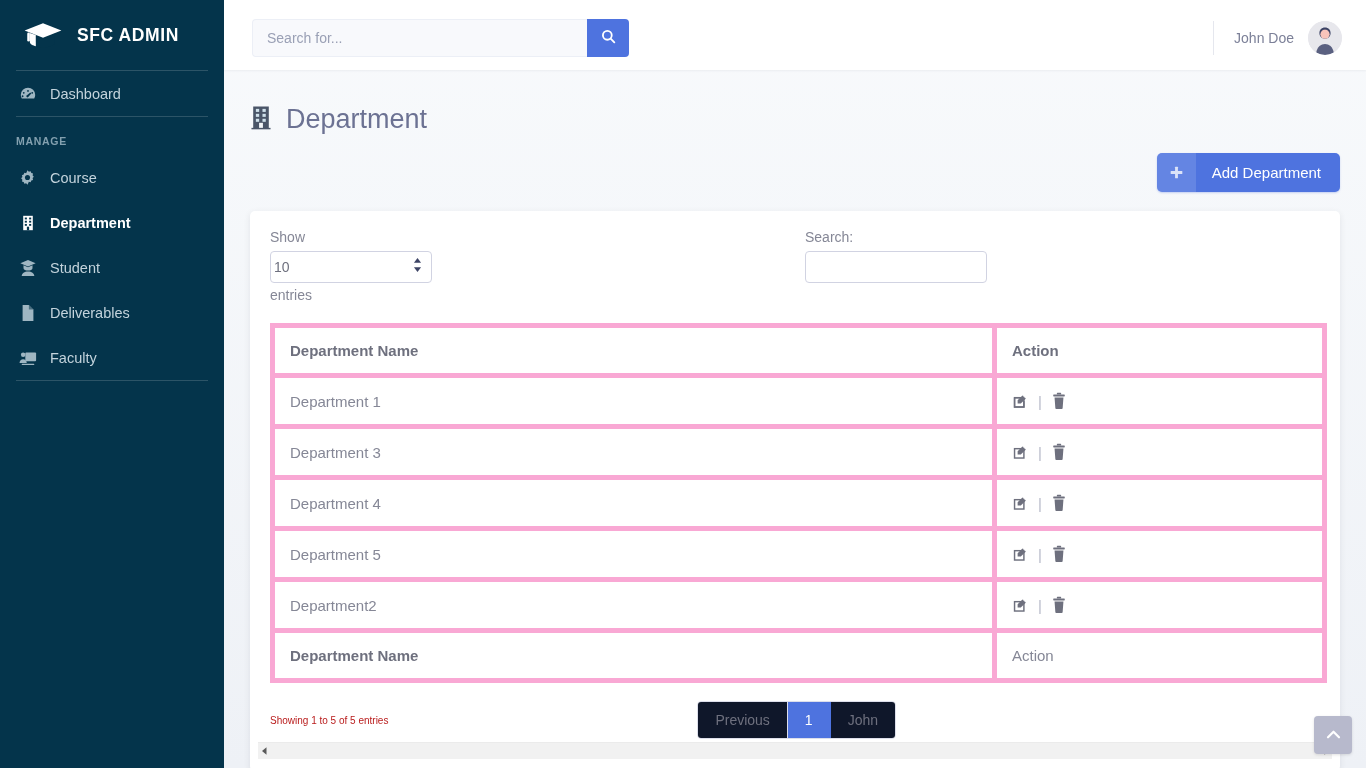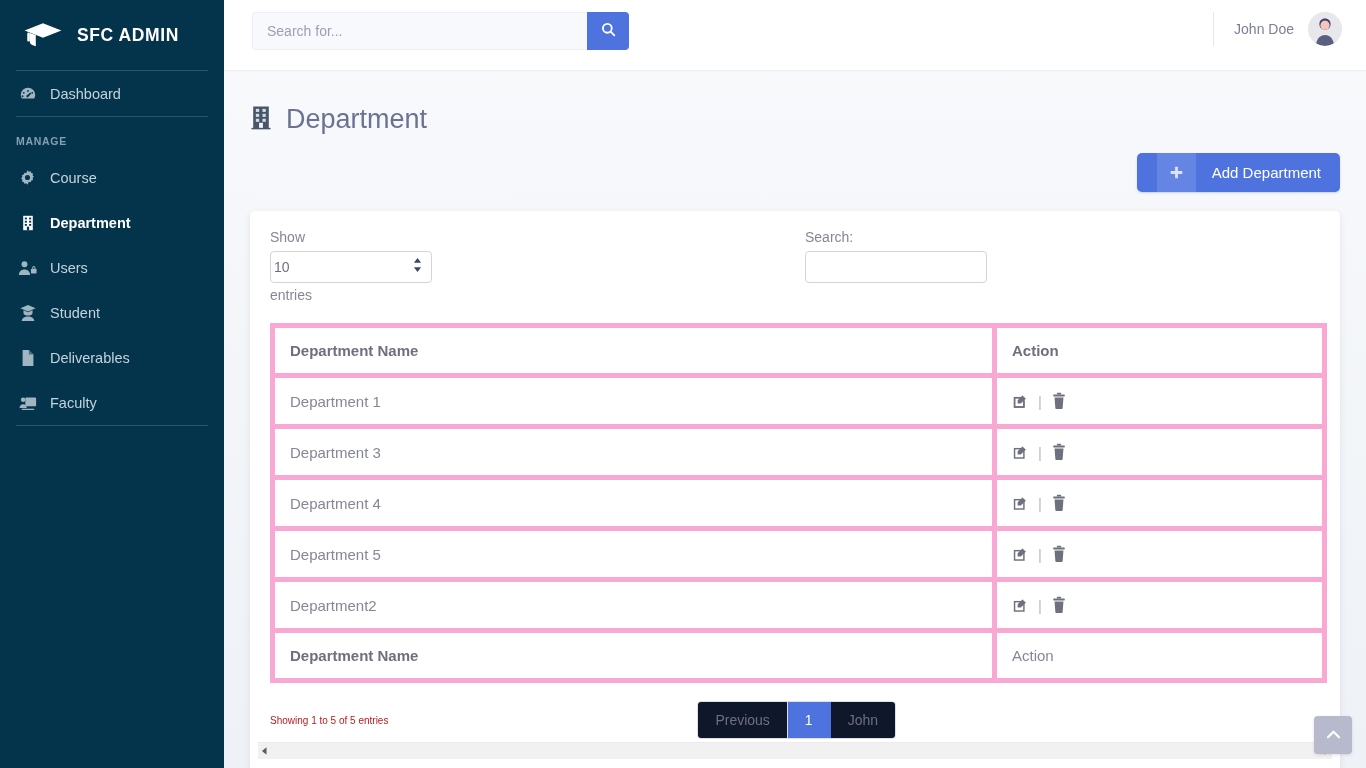--- a/index.html
+++ b/index.html
@@ -52,22 +52,22 @@
   .side-chevron { margin-left: auto; color: #9fb6c2; display:flex; }
 
   
   .main {
     flex: 1 1 auto; height: 768px; position: relative;
     background: linear-gradient(180deg,#f8fafc 0%, #eef1f6 100%);
     overflow: hidden;
   }
   .topbar {
     height: 70px; background: #ffffff;
-    display: flex; 
-    padding: 12px 24px 0 28px;
+    display: flex; align-items: center;
+    padding: 5px 24px 0 28px;
     box-shadow: 0 1px 2px rgba(30,40,70,0.06);
     position: relative; z-index: 5;
   }
   .searchbox { display: flex; height: 38px; margin-left: 0; }
   .search-input {
     width: 335px; height: 38px;
     background: #f8f9fc; border: 1px solid #eceff6;
     border-right: none;
     border-radius: 4px 0 0 4px;
     padding: 0 14px; font-size: 14px; color: #6e707e;
@@ -99,21 +99,20 @@
     font-size: 27px; color: #6c7293; font-weight: normal;
   }
 
   .toolbar-row { display: flex; justify-content: flex-end; margin-top: 18px; }
   .btn-add {
     display: flex; align-items: center; height: 39px;
     background: #4e73df; color: #fff;
     border: none; border-radius: 5px; cursor: pointer;
     font-size: 15px; overflow: hidden;
     box-shadow: 0 1px 2px rgba(78,115,223,0.3);
-    padding-left: 20px;
   }
   .btn-add .plus-box {
     width: 39px; height: 39px; background: rgba(255,255,255,0.13);
     display: flex; align-items: center; justify-content: center;
     font-size: 18px; color: #dbe3f8;
   }
   .btn-add .add-label { padding: 0 19px 0 16px; }
 
   .card {
     background: #fff; border-radius: 5px; margin-top: 19px;
@@ -249,31 +248,20 @@
           <rect x="6" y="7.2" width="2.6" height="2.3" fill="#04344b"></rect>
           <rect x="11.4" y="7.2" width="2.6" height="2.3" fill="#04344b"></rect>
           <rect x="6" y="11.2" width="2.6" height="2.3" fill="#04344b"></rect>
           <rect x="11.4" y="11.2" width="2.6" height="2.3" fill="#04344b"></rect>
           <rect x="8.6" y="14.6" width="2.8" height="4.4" fill="#04344b"></rect>
         </svg>
       </span>
       <span>Department</span>
     </div>
 
-    <div class="side-item">
-      <span class="side-ico">
-        <svg viewBox="0 0 22 20" width="19" height="18" fill="currentColor">
-          <circle cx="7.5" cy="5.6" r="3.4"></circle>
-          <path d="M1 18c0-3.6 2.9-6.2 6.5-6.2s6.5 2.6 6.5 6.2z"></path>
-          <rect x="15" y="11" width="6.5" height="5.4" rx="0.8"></rect>
-          <path d="M16.4 11V9.6a1.9 1.9 0 013.8 0V11h-1.2V9.6a.7.7 0 00-1.4 0V11z"></path>
-        </svg>
-      </span>
-      <span>Users</span>
-    </div>
 
     <div class="side-item">
       <span class="side-ico">
         <svg viewBox="0 0 20 20" width="18" height="18" fill="currentColor">
           <path d="M10 1L1.5 4.6 10 8.2l8.5-3.6z"></path>
           <path d="M5 7v3.2c0 1.6 2.6 2.6 5 2.6s5-1 5-2.6V7l-5 2.1z"></path>
           <path d="M3 19c0-3 3.1-5.2 7-5.2s7 2.2 7 5.2z"></path>
         </svg>
       </span>
       <span>Student</span>

